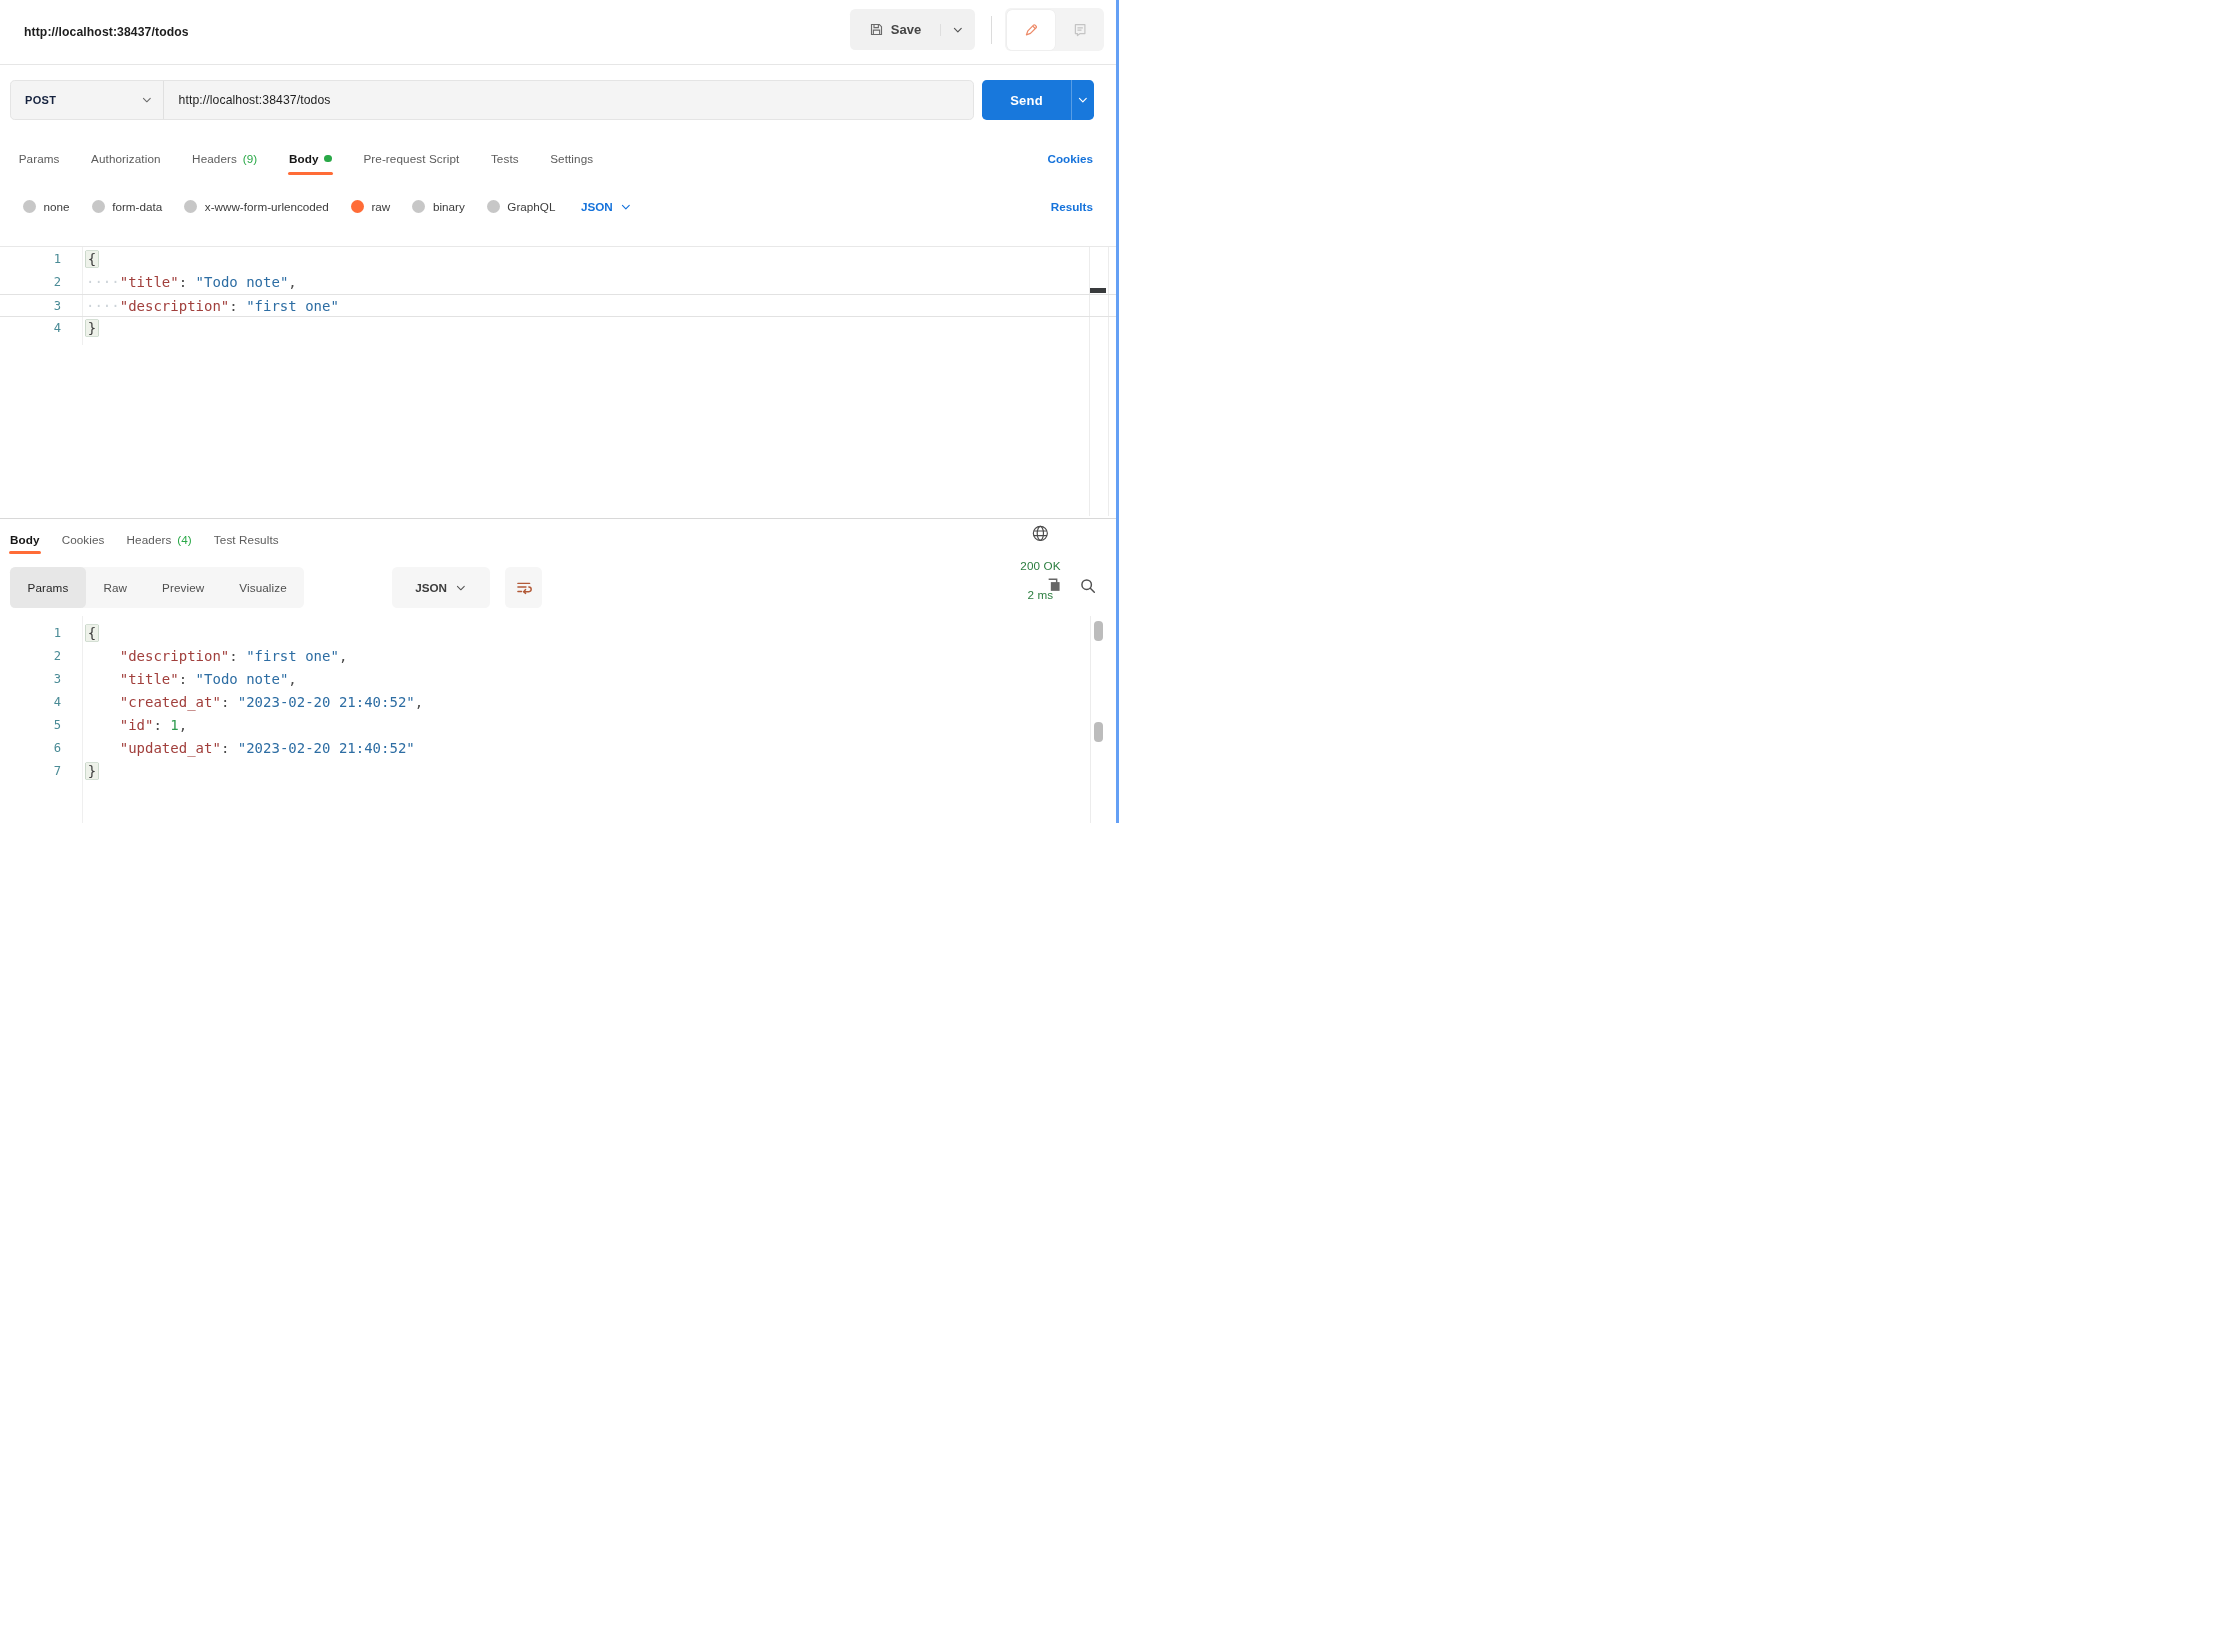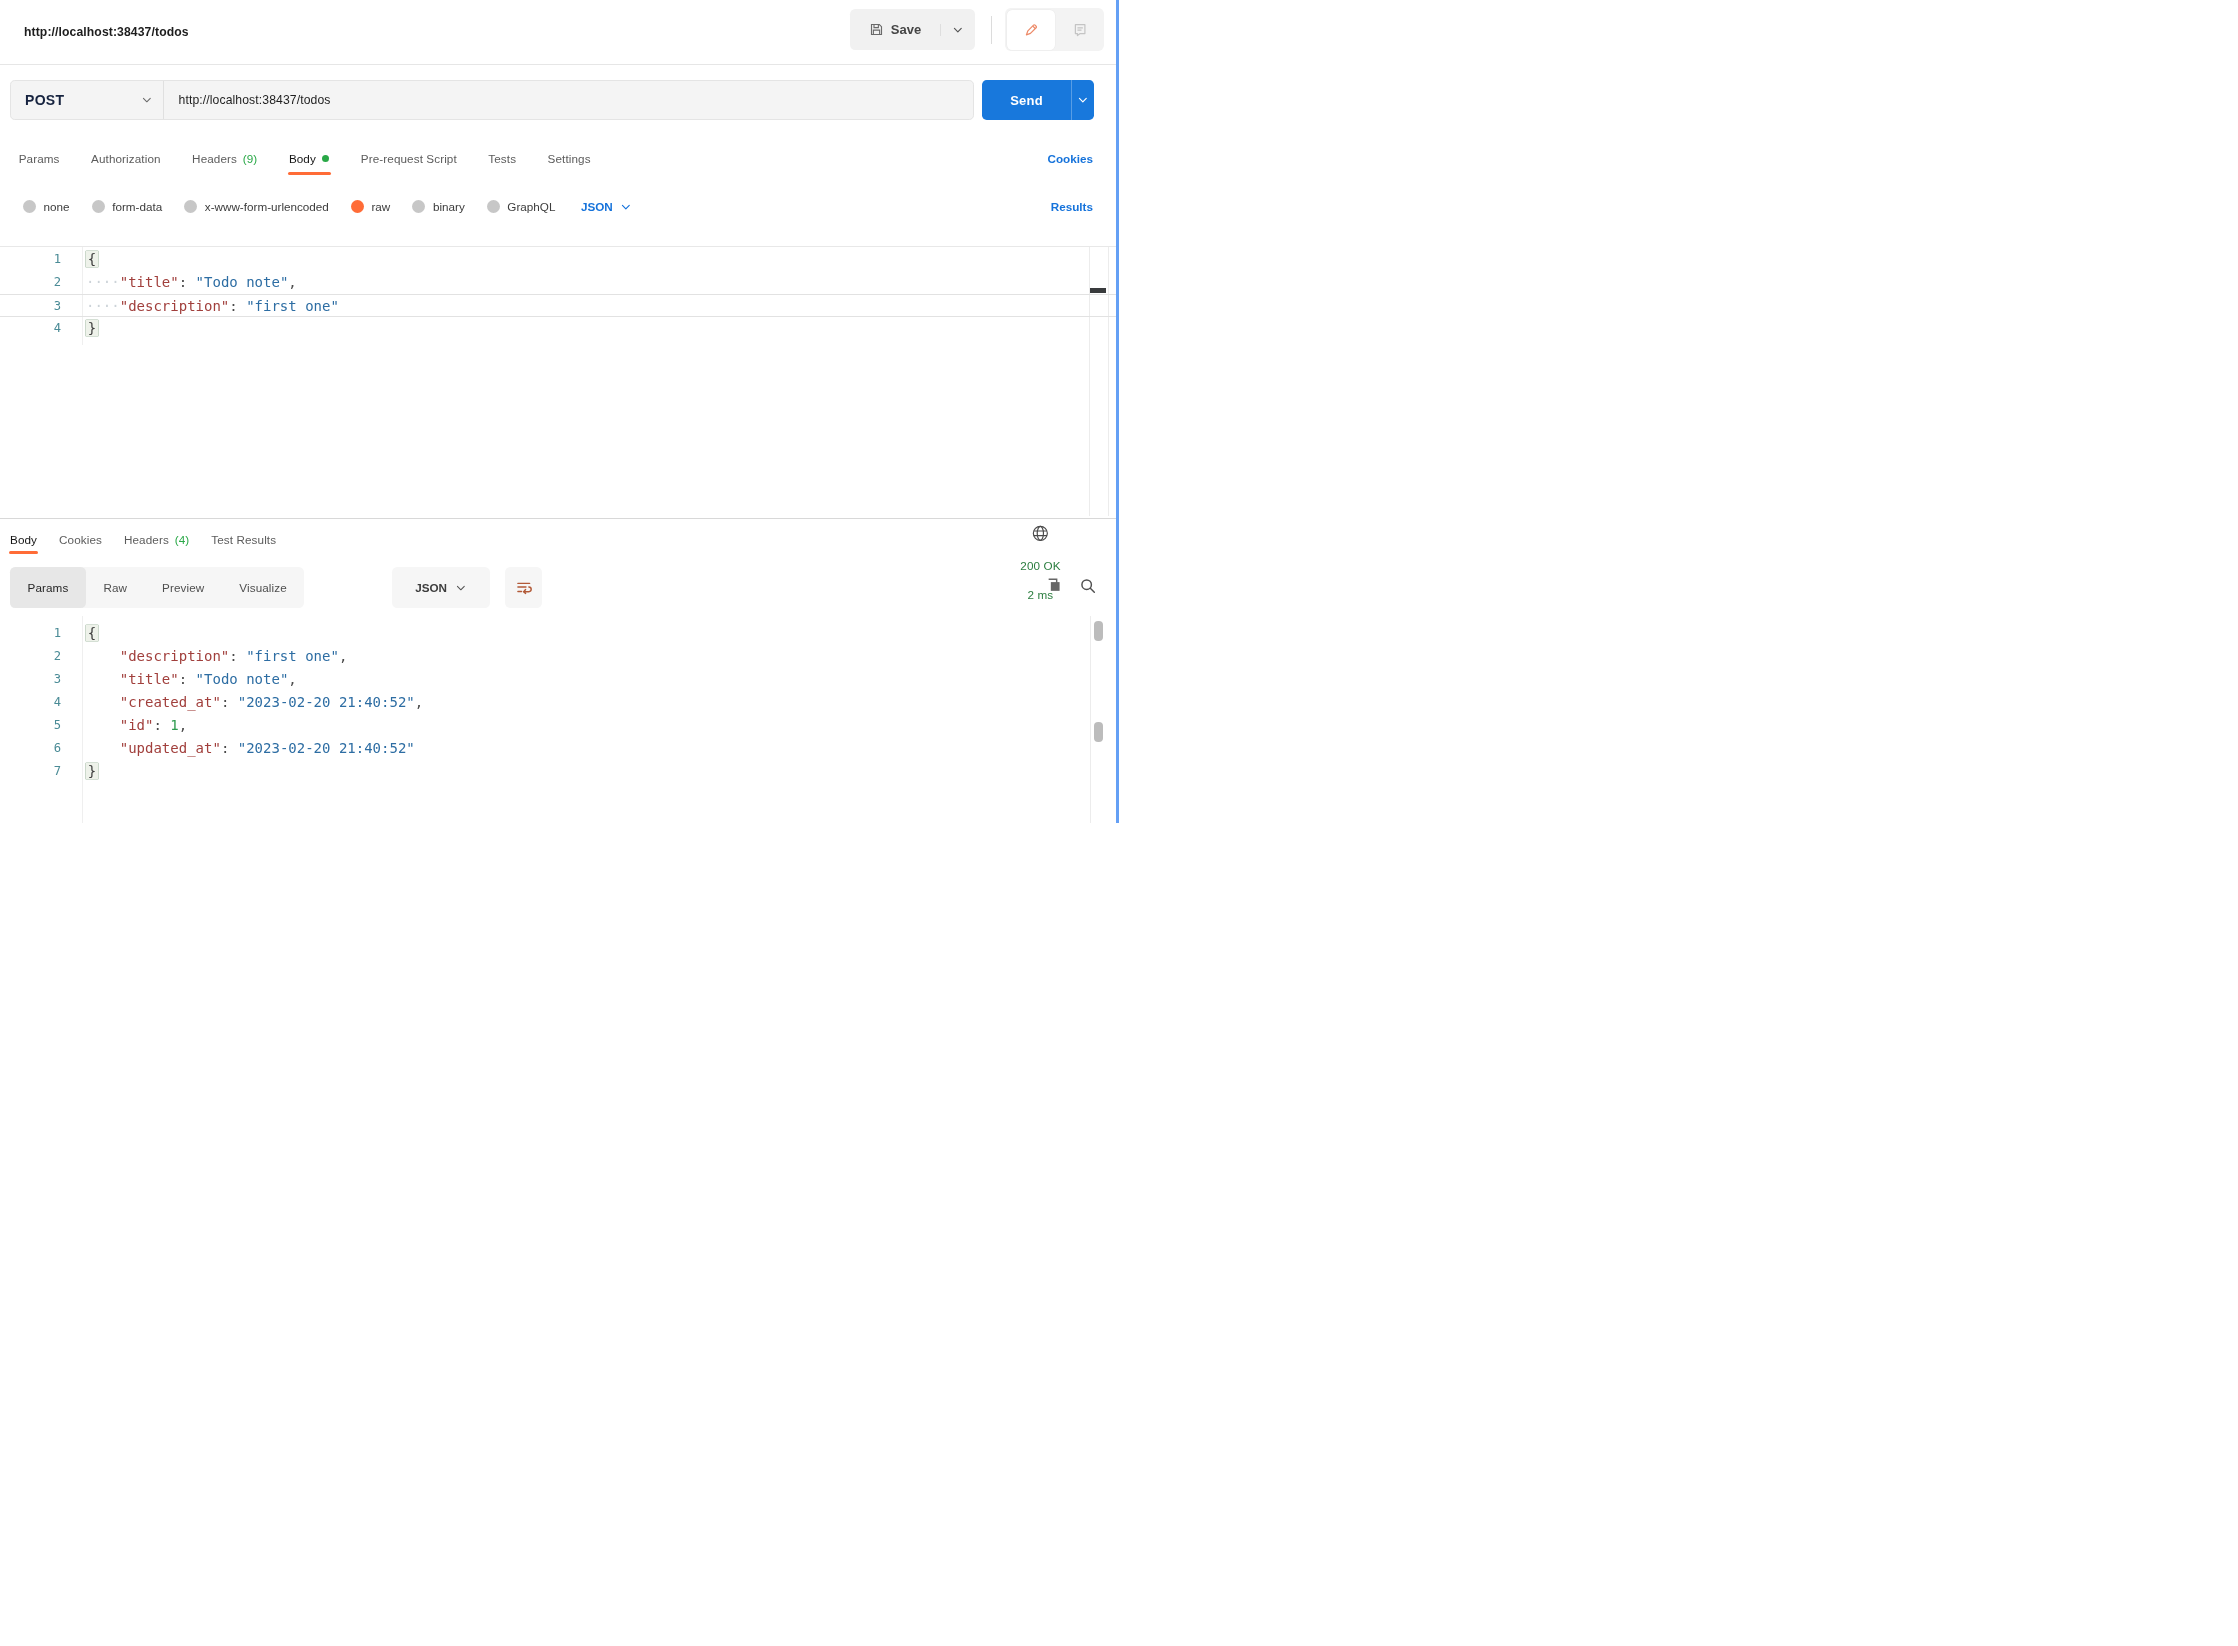--- a/index.html
+++ b/index.html
@@ -14,31 +14,31 @@
   .save-main{width:90px;display:flex;align-items:center;justify-content:center;gap:7px;font-size:13px;font-weight:600;color:#454545;cursor:default;}
   .save-chev{width:34px;border-left:0.6px solid #dedede;display:flex;align-items:center;justify-content:center;color:#555;}
   .tb-div{position:absolute;left:991px;top:16.3px;width:0.6px;height:28px;background:#dcdcdc;}
   .ec-group{position:absolute;left:1005px;top:8.2px;width:99px;height:43px;background:#f3f3f3;border-radius:5.8px;display:flex;}
   .ec-edit{width:48px;margin:1.7px;background:#fff;border-radius:5.2px;box-shadow:0 0 0 0.6px #ececec;display:flex;align-items:center;justify-content:center;}
   .ec-comment{flex:1;display:flex;align-items:center;justify-content:center;}
 
   
   .url-box{position:absolute;left:10px;top:80px;width:964px;height:40px;background:#f4f4f4;border:0.6px solid #e4e4e4;border-radius:4.7px;box-sizing:border-box;display:flex;align-items:center;}
   .method-seg{width:152px;height:100%;position:relative;display:flex;align-items:center;border-right:0.6px solid #e0e0e0;}
-  .method-label{margin-left:14px;font-size:14px;font-weight:700;color:#16233f;letter-spacing:0.3px;}
+  .method-label{margin-left:14px;font-size:11px;font-weight:700;color:#16233f;letter-spacing:0.3px;}
   .method-chev{position:absolute;right:10.5px;color:#6b6b6b;}
   .url-text{margin-left:14.6px;font-size:12.2px;color:#1f1f1f;letter-spacing:0.1px;}
   .send-group{position:absolute;left:982px;top:80px;width:112px;height:40px;background:#1878DC;border-radius:4.7px;display:flex;color:#fff;overflow:hidden;}
   .send-main{width:89px;display:flex;align-items:center;justify-content:center;font-size:13px;font-weight:700;letter-spacing:0.2px;}
   .send-chev{flex:1;border-left:0.6px solid rgba(255,255,255,.28);display:flex;align-items:center;justify-content:center;}
 
   
   .req-tabs{position:absolute;left:18.7px;top:142px;height:33px;display:flex;gap:31.5px;align-items:center;}
   .tab{position:relative;height:100%;display:flex;align-items:center;gap:5.8px;font-size:11.7px;color:#5c5c5c;letter-spacing:0.1px;}
-  .tab.active{color:#161616;font-weight:400;align-items:center;}
+  .tab.active{color:#161616;font-weight:700;align-items:center;}
   .tab.active::after{content:"";position:absolute;left:-1.2px;right:-1.2px;bottom:0;height:3.5px;border-radius:1.7px;background:#FF6C37;}
   .tab .count{color:#29A847;}
   .tab .dot{width:7.6px;height:7.6px;border-radius:50%;background:#29A847;}
   .cookies-link{position:absolute;right:26px;top:142px;height:33px;line-height:33px;font-size:11.7px;font-weight:600;color:#1673DB;}
 
   
   .modes{position:absolute;left:23px;top:188px;height:37px;display:flex;align-items:center;gap:22px;}
   .mode{display:flex;align-items:center;gap:7.6px;font-size:11.7px;color:#3c3c3c;}
   .radio{width:13px;height:13px;border-radius:50%;background:#c7c7c7;flex:none;}
   .mode.selected .radio{background:#FF6C37;}

